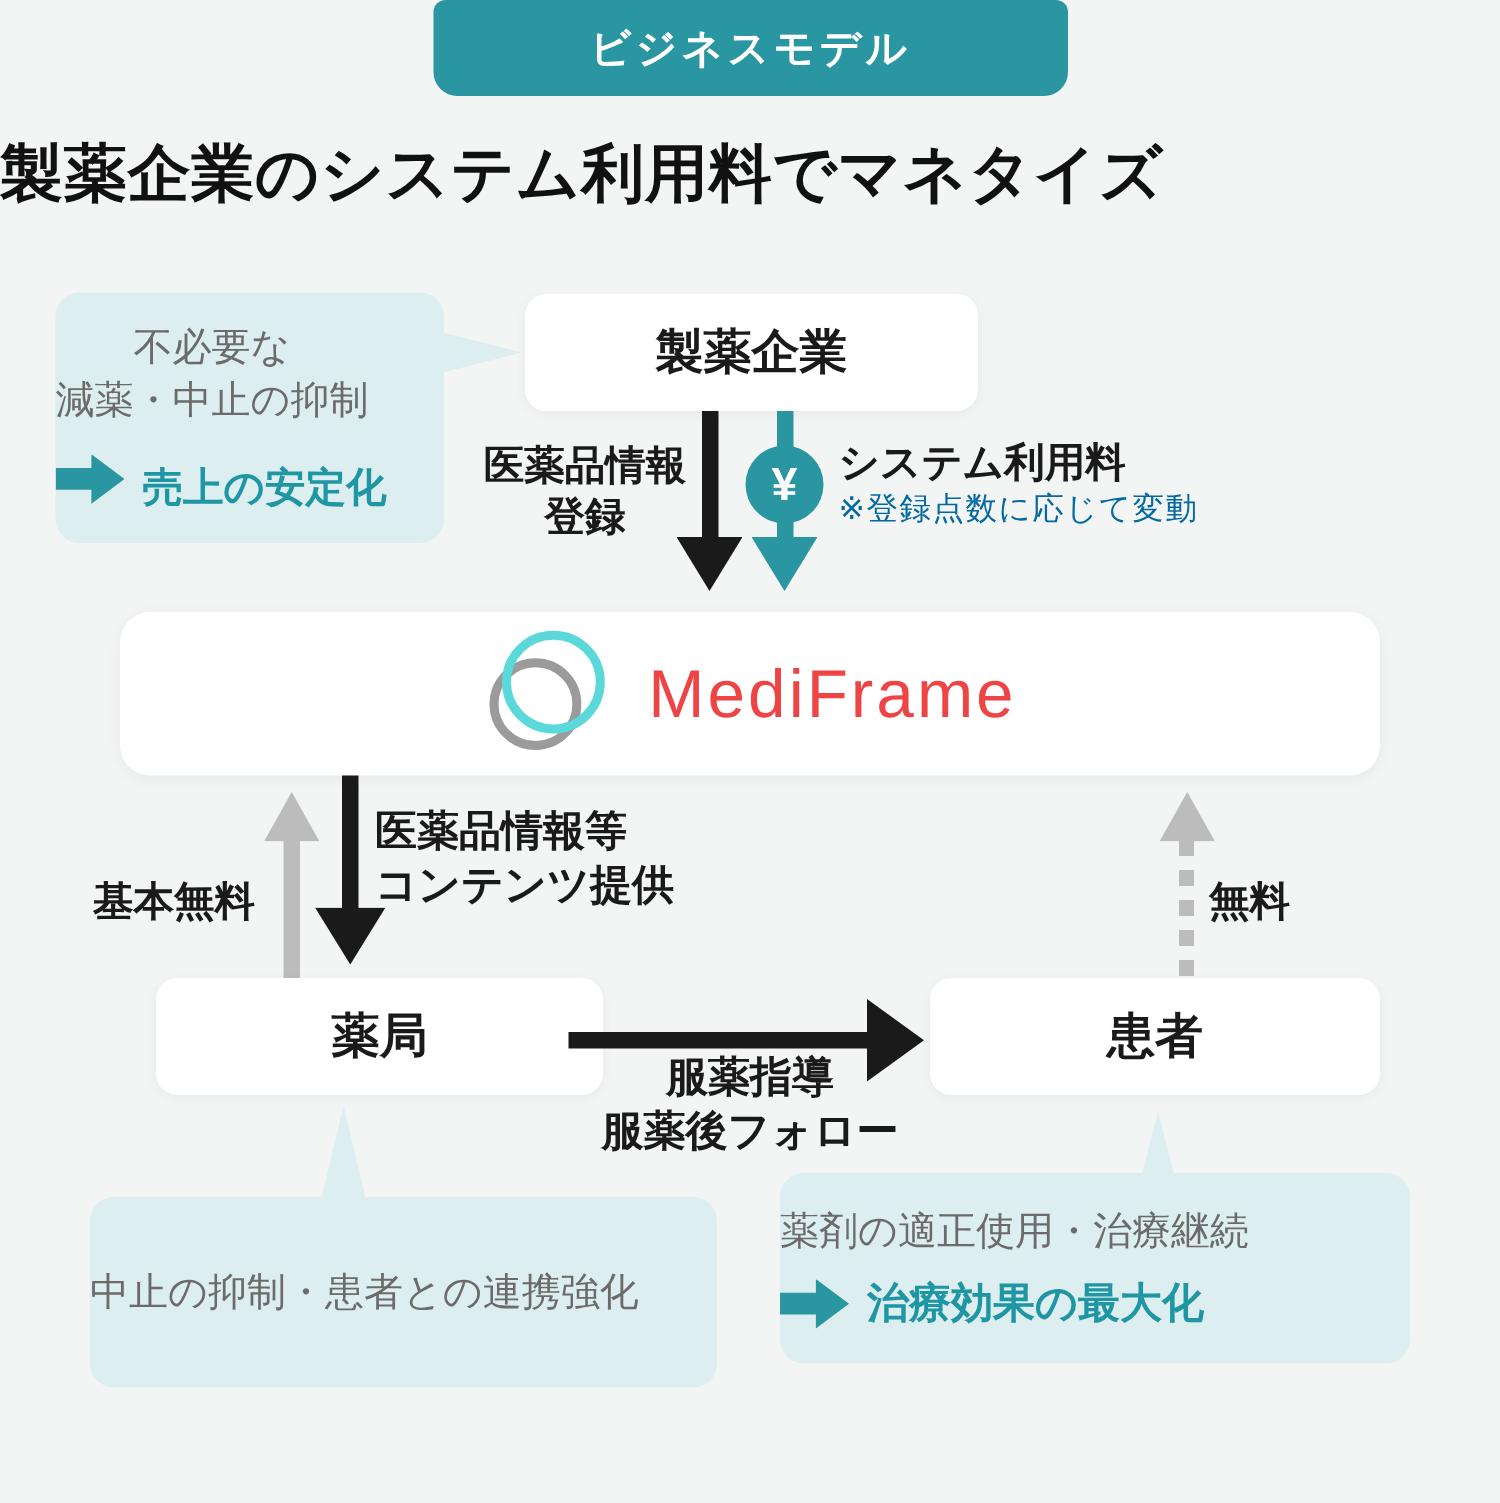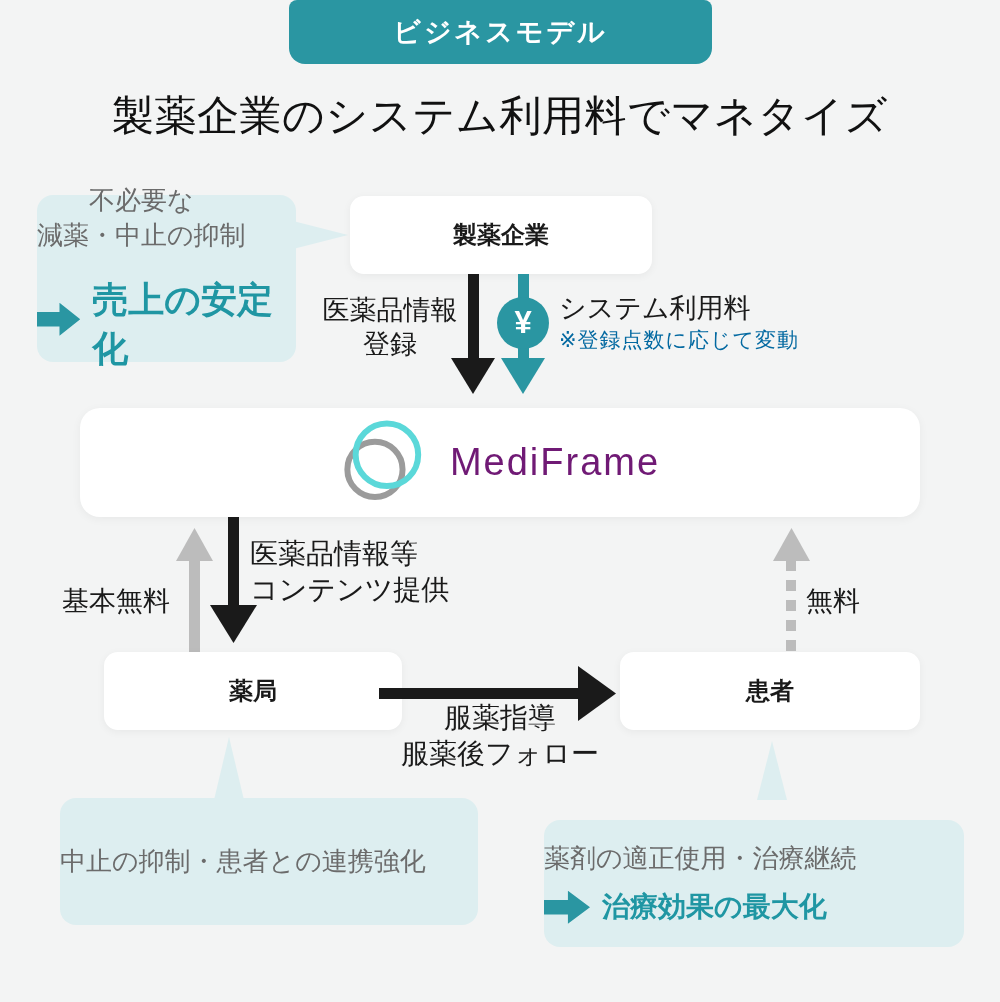--- a/index.html
+++ b/index.html
@@ -18,62 +18,61 @@
     left:289px; top:0; width:423px; height:64px;
     background:#2a96a2;
     border-radius:8px 8px 16px 16px;
     display:flex; align-items:center; justify-content:center;
     color:#fff; font-size:27px; font-weight:700; letter-spacing:3px;
   }
 
   
   .title {
     left:0; top:88px; width:1000px;
-    text-align:center;
-    font-size:42px; font-weight:400; letter-spacing:0.5px;
+    font-size:42px; font-weight:700; letter-spacing:0.5px;
     color:#111;
   }
 
   
   .node {
     background:#fff; border-radius:14px;
     box-shadow:0 2px 8px rgba(0,0,0,0.05);
     display:flex; align-items:center; justify-content:center;
-    font-size:24px; font-weight:700;
+    font-size:32px; font-weight:700;
   }
   .node-pharma   { left:350px; top:196px; width:302px; height:78px; }
   .node-pharmacy { left:80px;  top:652px; width:298px; height:78px;margin-left:24px; }
   .node-patient  { left:620px; top:652px; width:300px; height:78px; }
 
   .node-platform {
     left:80px; top:408px; width:840px; height:109px;
     background:#fff; border-radius:20px;
     box-shadow:0 2px 10px rgba(0,0,0,0.05);
     display:flex; align-items:center; justify-content:center; gap:18px;
   }
   .logo-text {
-    font-size:38px; font-weight:300; color:#701a75; letter-spacing:2px;
+    font-size:45px; font-weight:300; color:#ef4444; letter-spacing:2px;
   }
 
   
   .callout {
     background:#ddeef0; border-radius:16px;
     display:flex; flex-direction:column; align-items:flex-start; justify-content:center;
     gap:13px;
   }
   .callout-pharma   { left:37px;  top:195px; width:259px; height:167px; }
   .callout-pharmacy { left:60px;  top:798px; width:418px; height:127px; }
-  .callout-patient  { left:520px; top:820px; width:420px; height:127px;margin-left:24px; }
+  .callout-patient  { left:520px; top:782px; width:420px; height:127px; }
   .callout-text {
     color:#6b6b6b; font-size:26px; line-height:1.32; text-align:center;
     white-space:pre-line;
   }
   .callout-result { display:flex; align-items:center; gap:12px; }
   .callout-result .result-text { color:#1f96a3; font-weight:700; font-size:28px; }
-  .callout-pharma .result-text { font-size:36px;margin-top:11px; }
+  .callout-pharma .result-text { font-size:27px;margin-top:11px; }
   .block-arrow {
     width:46px; height:33px; background:#2a96a2;
     clip-path:polygon(0 28%, 52% 28%, 52% 0, 100% 50%, 52% 100%, 52% 72%, 0 72%);
   }
   
   .pointer-right {
     left:296px; top:220px; width:52px; height:30px; background:#ddeef0;
     clip-path:polygon(0 6%, 100% 50%, 0 94%);
   }
   .spike-up { background:#ddeef0; clip-path:polygon(50% 0, 100% 100%, 0 100%); }
@@ -105,21 +104,21 @@
   .a4-shaft { left:189px; top:559px; height:93px; }
   .a5-shaft { left:379px; top:688px; width:202px; height:11px; }
   .a5-head  { left:578px; top:666px; width:38px; height:55px; }
   .a6-head  { left:773px; top:528px; width:37px; height:33px; }
   .a6-shaft {
     left:786px; top:560px; width:10px; height:92px;
     background:repeating-linear-gradient(to bottom,#bcbcbc 0 11px,transparent 11px 20px);
   }
 
   
-  .flow-label { font-size:27px; font-weight:400; line-height:1.25; white-space:pre-line; }
+  .flow-label { font-size:27px; font-weight:700; line-height:1.25; white-space:pre-line; }
   .lbl-registration { left:305px; top:294px; width:170px; text-align:center; }
   .lbl-fee          { left:559px; top:292px; }
   .lbl-fee-note     { left:559px; top:327px; font-size:21px; font-weight:400; color:#0369a1; letter-spacing:1px; }
   .lbl-content      { left:250px; top:536px; font-size:28px; line-height:1.28; }
   .lbl-basicfree    { left:62px;  top:585px; }
   .lbl-medication   { left:385px; top:700px; width:230px; text-align:center; font-size:28px; line-height:1.28; }
   .lbl-free         { left:806px; top:585px; }
 </style>
 </head>
 <body>

